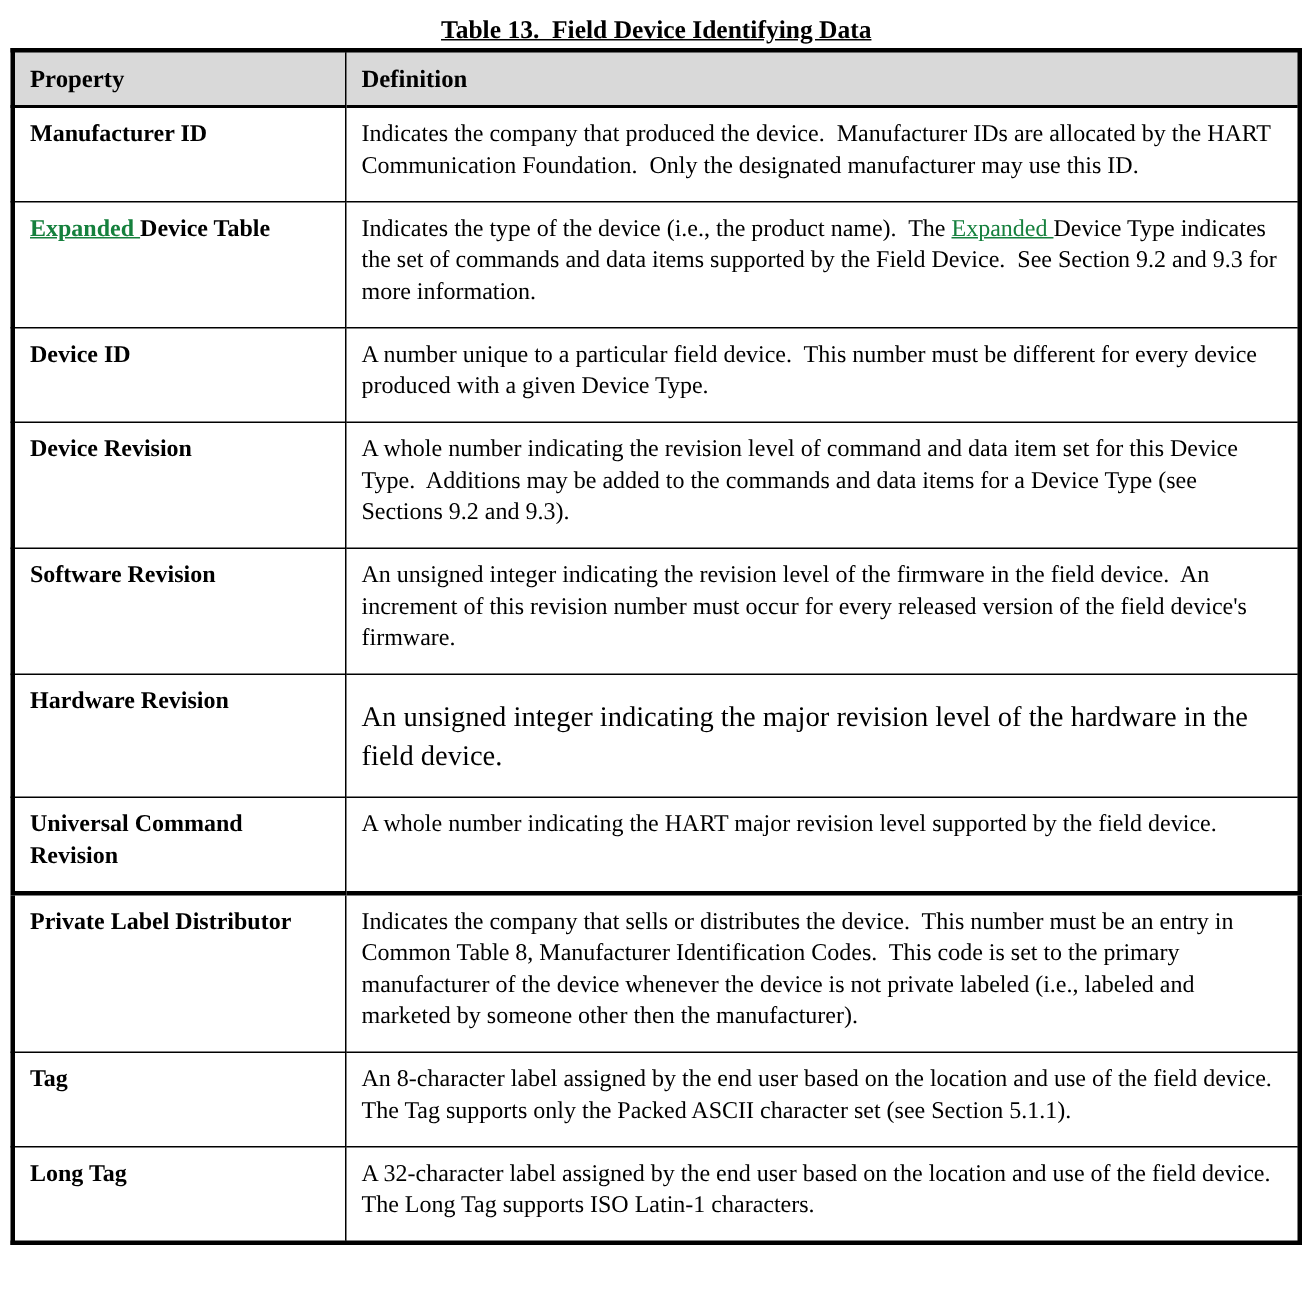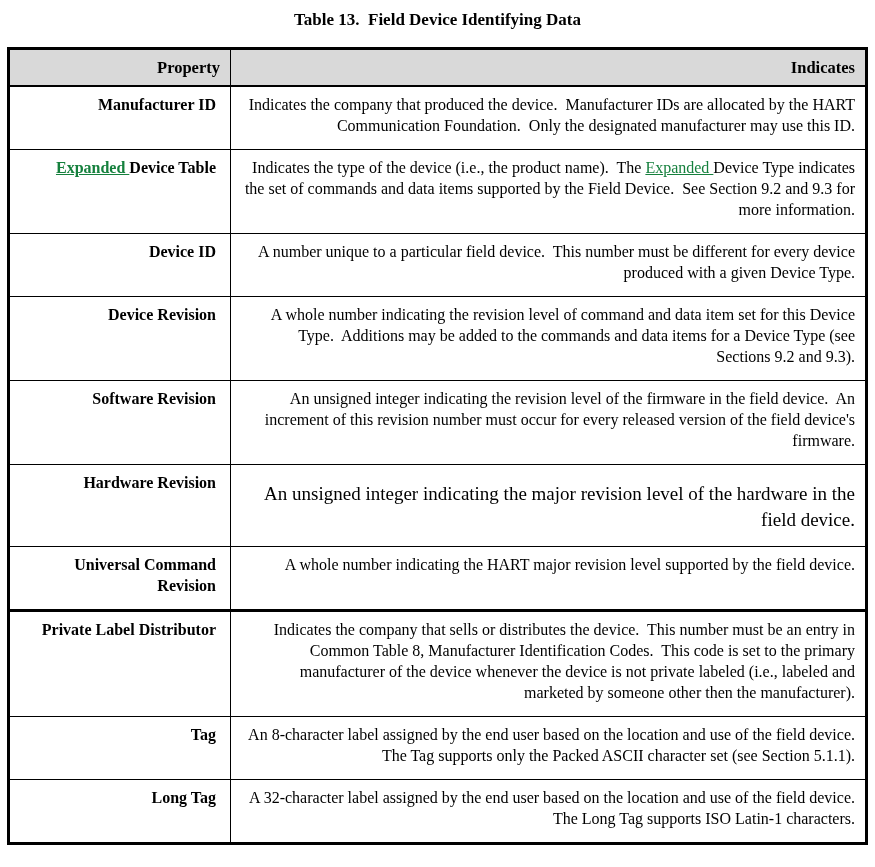--- a/index.html
+++ b/index.html
@@ -7,34 +7,35 @@
   body {
     width: 875px;
     font-family: "Liberation Serif", "DejaVu Serif", serif;
     color: #000000;
   }
   .page { padding-top: 8px; }
   .title {
     text-align: center;
     font-size: 17px;
     font-weight: bold;
-    margin: 2px 0 17px 0;
+    margin: 2px 0 2px 0;
     white-space: pre-wrap;
+    text-decoration: underline;
   }
   table.data-table {
     border-collapse: collapse;
     table-layout: fixed;
     width: 861px;
     margin-left: 7px;
     border: 3px solid #000000;
   }
   th, td {
     border: 1px solid #000000;
     vertical-align: top;
-    text-align: right;
+    text-align: left;
     white-space: pre-wrap;
     overflow-wrap: break-word;
   }
   th {
     background: #d9d9d9;
     font-size: 16.5px;
     font-weight: bold;
     padding: 8px 10px 7px 10px;
     border-bottom: 2px solid #000000;
   }
@@ -60,21 +61,21 @@
 </head>
 <body>
 
 <div class="page">
   <div class="title">Table 13.  Field Device Identifying Data</div>
 
   <table class="data-table">
     <thead>
       <tr>
         <th class="col-prop">Property</th>
-        <th class="col-def">Indicates</th>
+        <th class="col-def">Definition</th>
       </tr>
     </thead>
     <tbody>
         <tr>
     <td class="prop"><span>Manufacturer ID</span></td>
     <td class="def"><span>Indicates the company that produced the device.  Manufacturer IDs are allocated by the HART Communication Foundation.  Only the designated manufacturer may use this ID.</span></td>
   </tr>
         <tr>
     <td class="prop"><span class="link">Expanded </span><span>Device Table</span></td>
     <td class="def"><span>Indicates the type of the device (i.e., the product name).  The </span><span class="link">Expanded </span><span>Device Type indicates the set of commands and data items supported by the Field Device.  See Section 9.2 and 9.3 for more information.</span></td>

